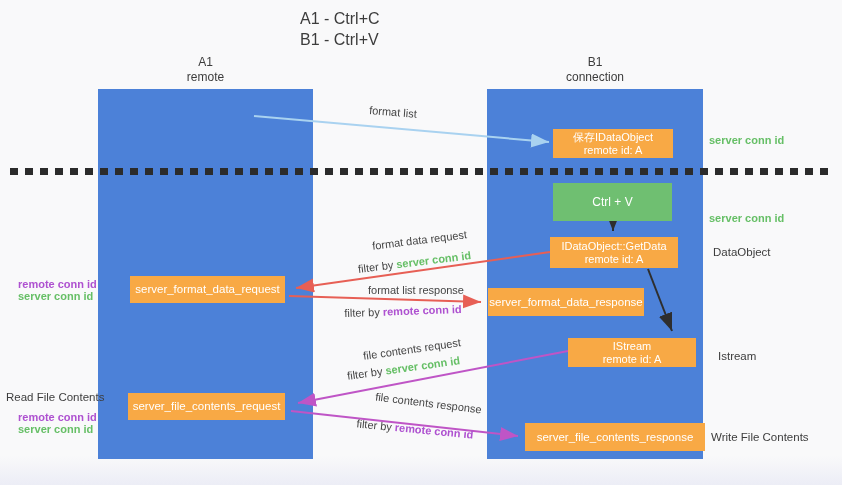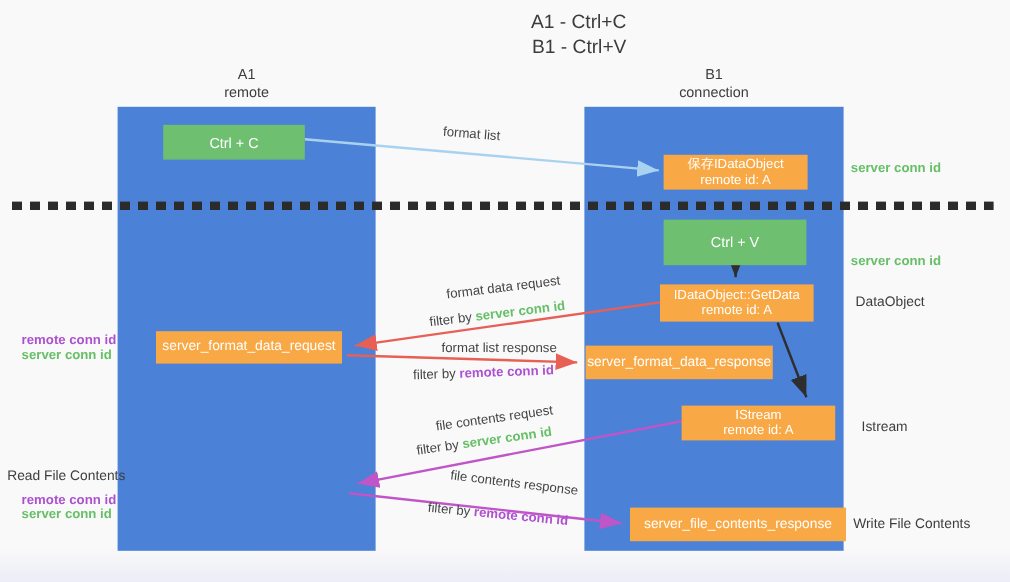--- a/index.html
+++ b/index.html
@@ -6,21 +6,21 @@
   .canvas{
     position:relative;
     width:842px;height:485px;
     background:linear-gradient(#f9f9fa 0 94%, #ecedf6 100%);
     font-family:"Liberation Sans", sans-serif;
     overflow:hidden;
     color:#3d3d3d;
   }
   .title{
     position:absolute;left:300px;top:8px;width:222px;
-    text-align:right;font-size:16px;line-height:21px;color:#3c3c3c;
+    text-align:left;font-size:16px;line-height:21px;color:#3c3c3c;
   }
   .lane-header{position:absolute;text-align:center;font-size:12px;line-height:15px;color:#3c3c3c;}
   .lane{position:absolute;background:#4c81d8;}
   .divider{
     position:absolute;left:10px;top:168px;width:818px;height:7px;
     background:repeating-linear-gradient(to right,#2b2b2b 0 8px,transparent 8px 15px);
     z-index:4;
   }
   .arrows{position:absolute;left:0;top:0;z-index:3;pointer-events:none;}
   .node{
@@ -81,43 +81,43 @@
     </defs>
     <path d="M254,116 L549,142" stroke="#a9d2f0" stroke-width="2" fill="none" marker-end="url(#mblue)"></path>
     <path d="M613,209 L613,231" stroke="#2e2e2e" stroke-width="2" fill="none" marker-end="url(#mblack)"></path>
     <path d="M648,269 L672,331" stroke="#2e2e2e" stroke-width="2" fill="none" marker-end="url(#mblack)"></path>
     <path d="M550,252 L296,288" stroke="#e75f55" stroke-width="2" fill="none" marker-end="url(#mred)"></path>
     <path d="M289,296 L481,302" stroke="#e75f55" stroke-width="2" fill="none" marker-end="url(#mred)"></path>
     <path d="M568,351 L298,403" stroke="#bf55c6" stroke-width="2" fill="none" marker-end="url(#mmag)"></path>
     <path d="M291,411 L518,436" stroke="#bf55c6" stroke-width="2" fill="none" marker-end="url(#mmag)"></path>
   </svg>
 
-  <div class="node green" style="left:136px;top:104px;width:118px;height:29px;">
-    <span>Ctrl + C</span>
-  </div>
   <div class="node orange" style="left:553px;top:129px;width:120px;height:29px;">
     <div>保存IDataObject</div>
     <div>remote id: A</div>
   </div>
   <div class="node green" style="left:553px;top:183px;width:119px;height:38px;">
     <span>Ctrl + V</span>
   </div>
   <div class="node orange" style="left:550px;top:237px;width:128px;height:31px;">
     <div>IDataObject::GetData</div>
     <div>remote id: A</div>
   </div>
   <div class="node orange single" style="left:488px;top:288px;width:156px;height:28px;">
     <span>server_format_data_response</span>
   </div>
   <div class="node orange single" style="left:130px;top:276px;width:155px;height:27px;">
     <span>server_format_data_request</span>
   </div>
   <div class="node orange" style="left:568px;top:338px;width:128px;height:29px;">
     <div>IStream</div>
     <div>remote id: A</div>
+  </div>
+  <div class="node orange single" style="left:128px;top:393px;width:157px;height:27px;">
+    <span>server_file_contents_request</span>
   </div>
   <div class="node orange single" style="left:525px;top:423px;width:180px;height:28px;">
     <span>server_file_contents_response</span>
   </div>
 
   <div class="elabel" style="left:348px;top:106px;width:90px;transform:rotate(4.5deg);">
     <span>format list</span>
   </div>
   <div class="elabel" style="left:352px;top:234px;width:135px;transform:rotate(-7deg);">
     <span>format data request</span>

